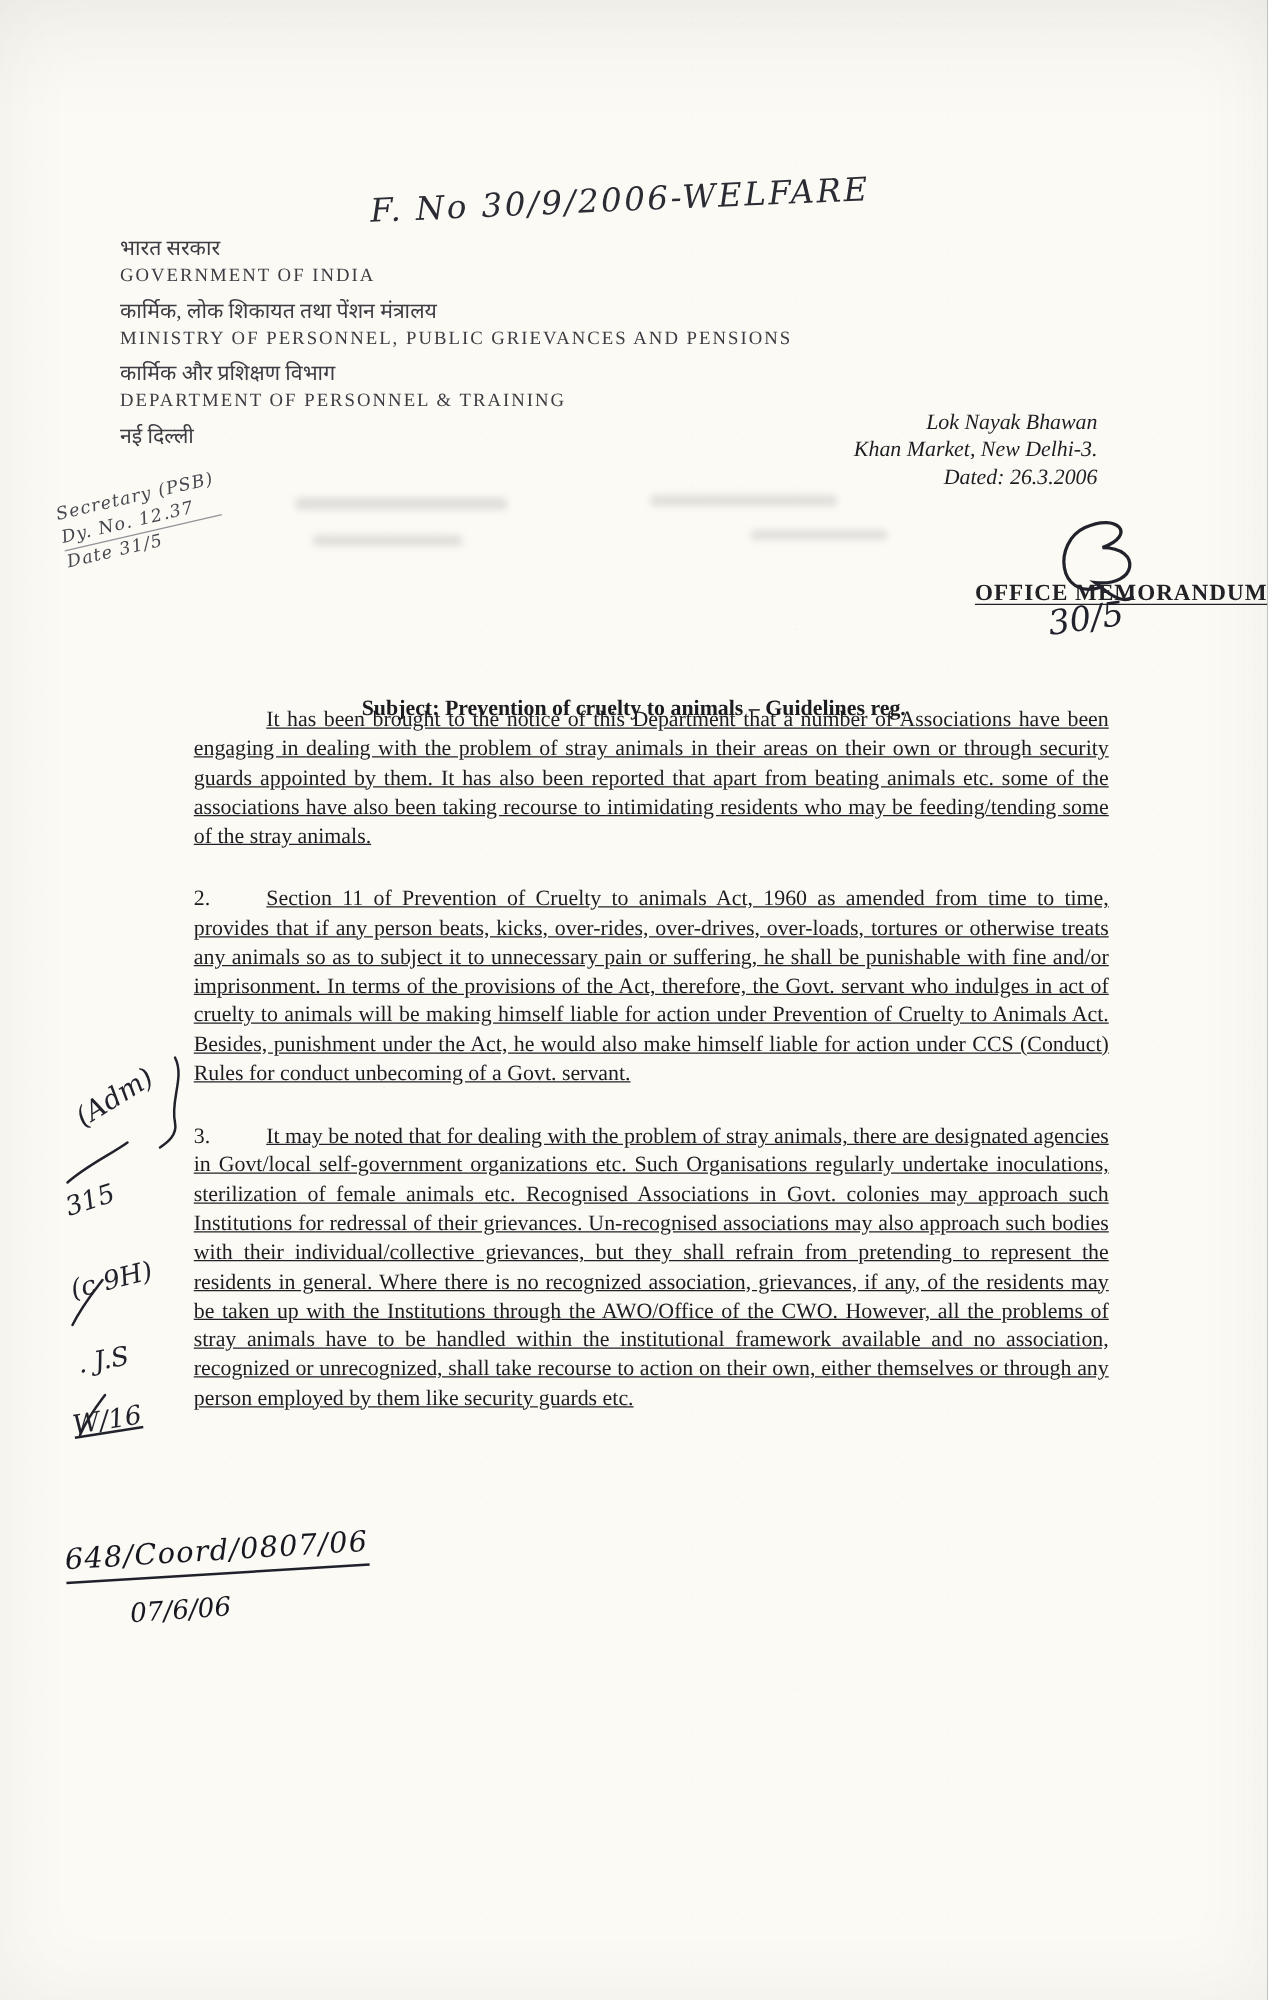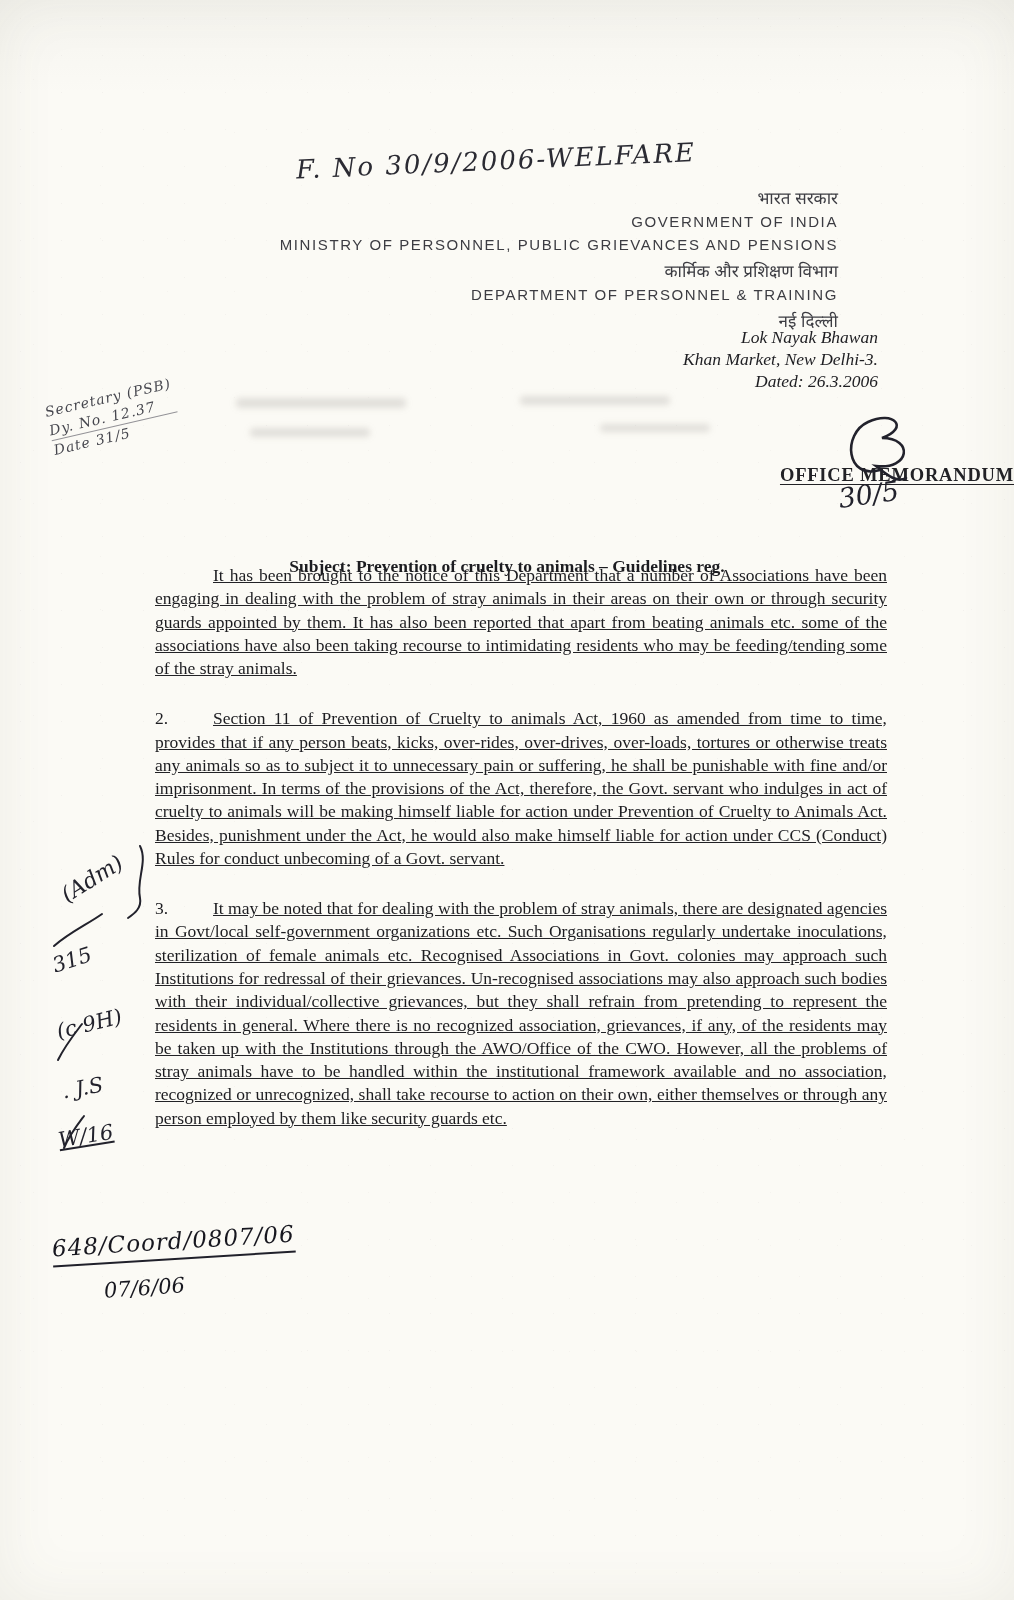--- a/index.html
+++ b/index.html
@@ -33,22 +33,22 @@
   
   .file-no {
     position:absolute; left:296px; top:146px; width:390px;
     font-family:"DejaVu Serif", serif; font-style:italic;
     font-size:26px; letter-spacing:2px; color:#2b2b33;
     transform:rotate(-2.5deg);
     white-space:nowrap;
   }
 
   
-  .letterhead { position:absolute; left:128px; top:186px; width:710px; text-align:right;
-    font-family:Liberation Sans, sans-serif; color:#3c3c42; }
+  .letterhead { position:absolute; left:96px; top:186px; width:710px; text-align:left;
+    font-family:Liberation Serif, serif; color:#3c3c42; }
   .lh-hi { font-size:17px; margin-bottom:4px; }
   .lh-en { font-size:15px; letter-spacing:1.6px; margin-bottom:6px; }
 
   
   .addr { position:absolute; left:598px; top:326px; width:280px; text-align:right;
     font-size:17.5px; line-height:22px; color:#1e1e22;font-style:italic; }
 
   
   .stamp {
     position:absolute; left:48px; top:388px;
@@ -121,20 +121,21 @@
 <body>
 
 <div class="page">
 
 
   <div class="file-no">F. No 30/9/2006-WELFARE</div>
 
   <div class="letterhead">
     <div class="lh-hi">भारत सरकार</div>
     <div class="lh-en">GOVERNMENT OF INDIA</div>
+    <div class="lh-hi">कार्मिक, लोक शिकायत तथा पेंशन मंत्रालय</div>
     <div class="lh-en">MINISTRY OF PERSONNEL, PUBLIC GRIEVANCES AND PENSIONS</div>
     <div class="lh-hi">कार्मिक और प्रशिक्षण विभाग</div>
     <div class="lh-en">DEPARTMENT OF PERSONNEL &amp; TRAINING</div>
     <div class="lh-hi">नई दिल्ली</div>
   </div>
 
   <div class="addr">
     <div>Lok Nayak Bhawan</div>
     <div>Khan Market, New Delhi-3.</div>
     <div>Dated: 26.3.2006</div>

